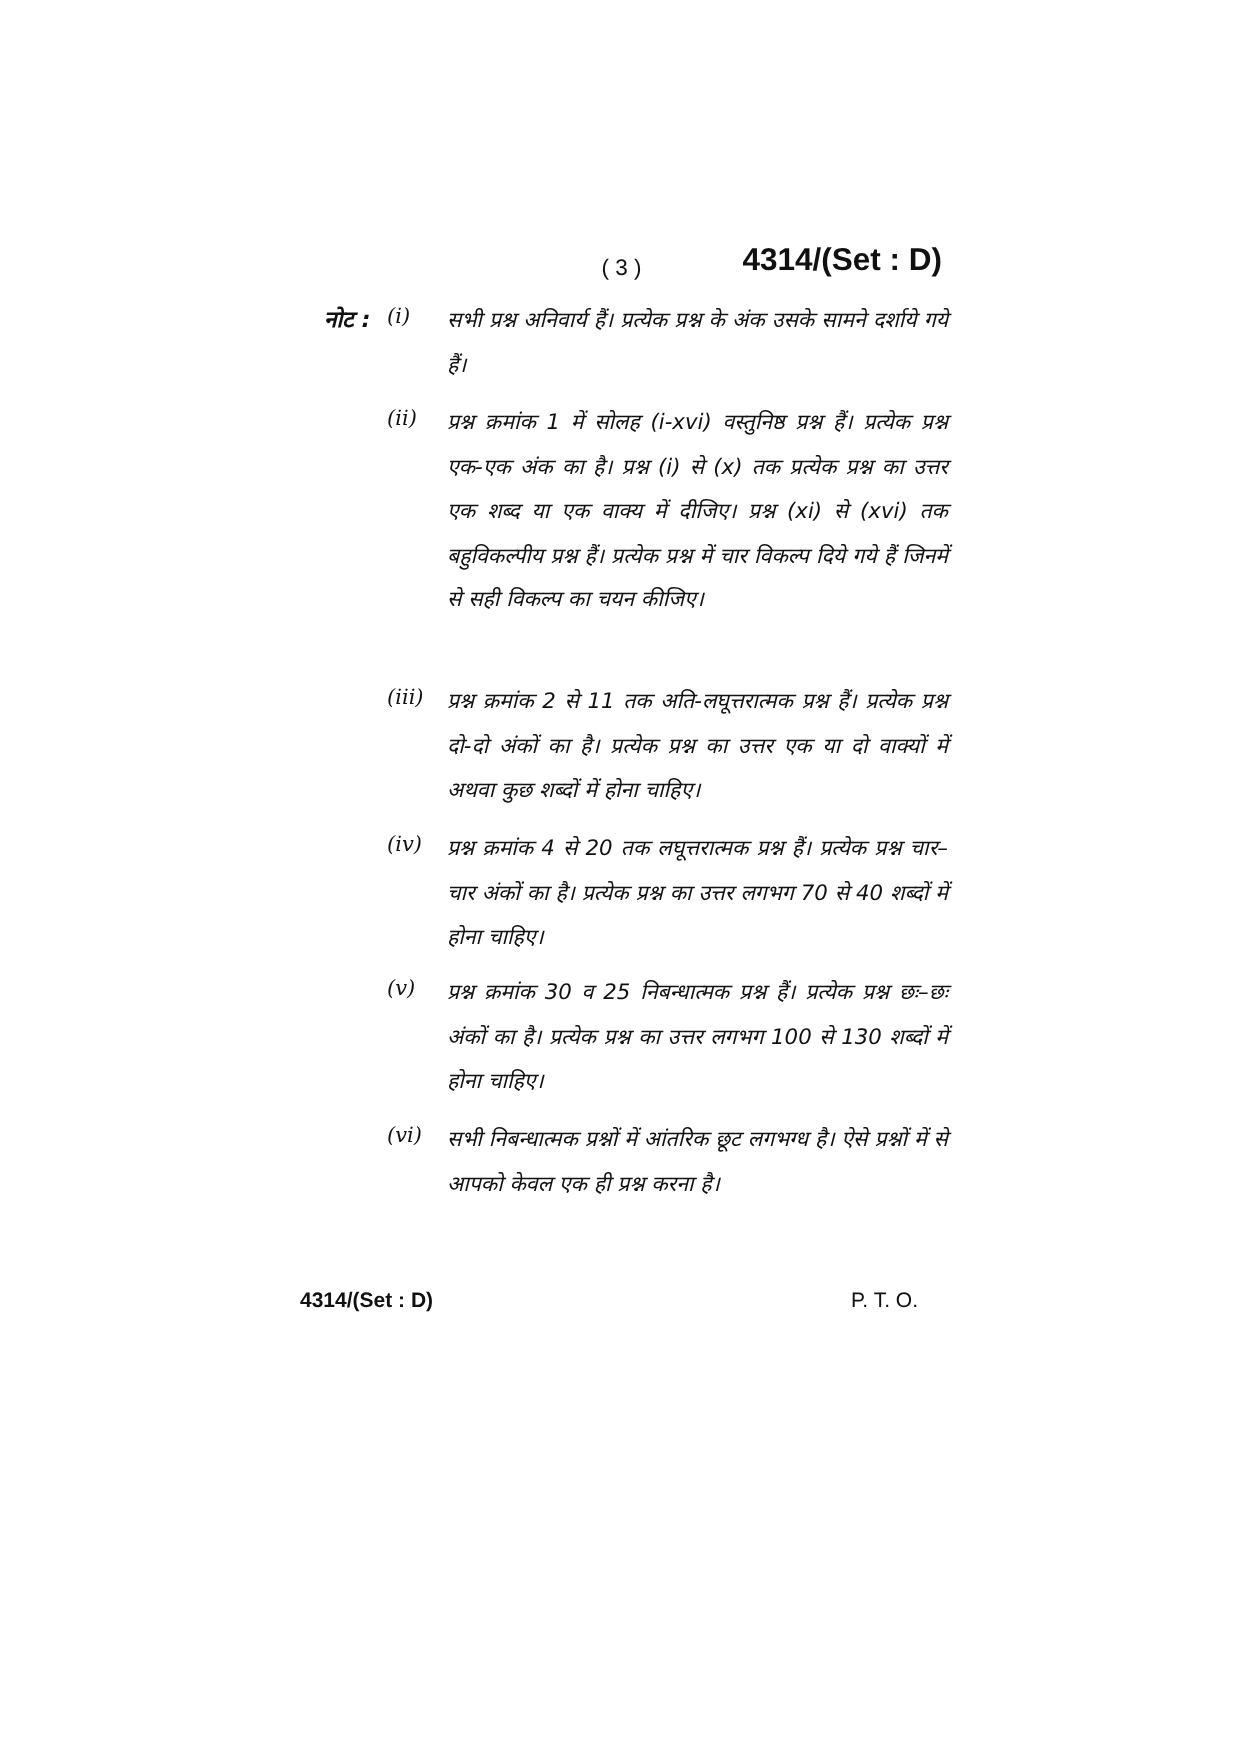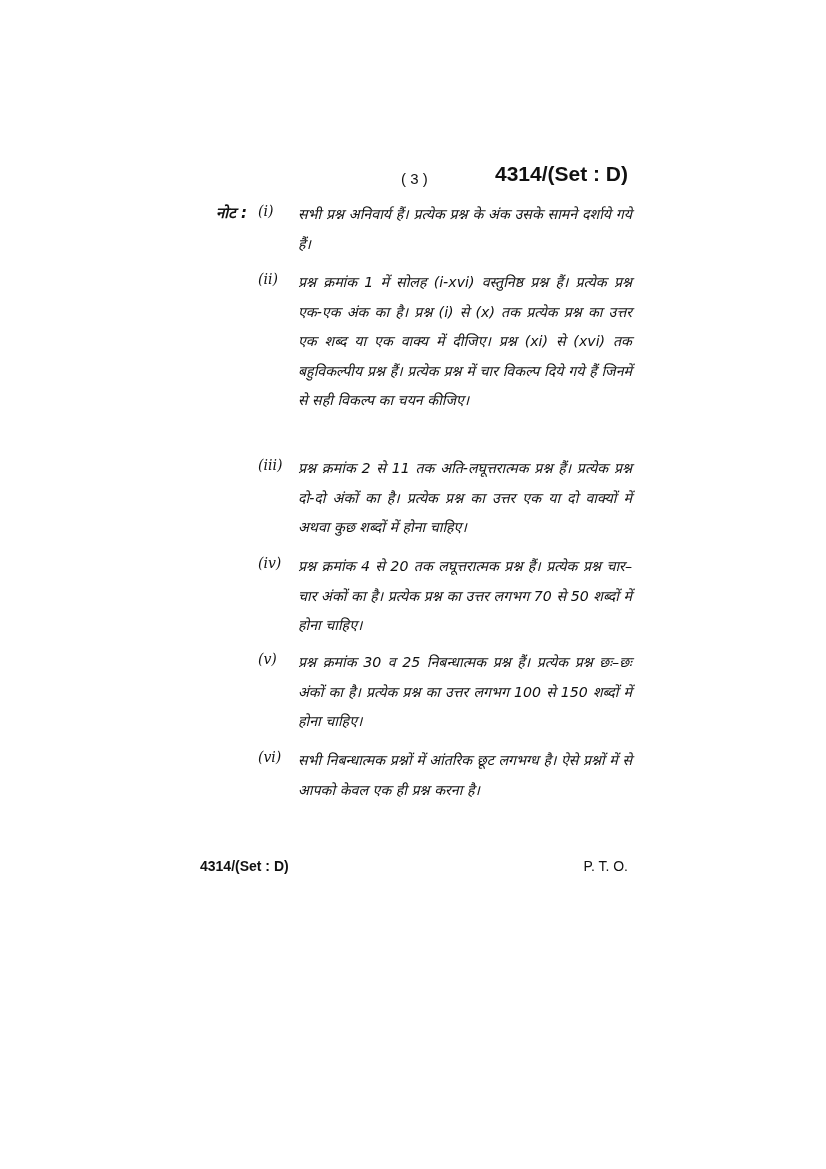--- a/index.html
+++ b/index.html
@@ -87,21 +87,21 @@
       font-size: 14px;
     }
     .footer-code {
       position: absolute;
       left: 0;
       top: 0;
       font-weight: bold;
     }
     .footer-pto {
       position: absolute;
-      right: 2px;
+      right: 18px;
       top: 0;
     }
   </style>
 </head>
 <body>
 
 <div class="page-header">
   <span class="page-number">( 3 )</span>
   <span class="paper-code">4314/(Set : D)</span>
 </div>
@@ -119,26 +119,26 @@
     <div class="note-text"><span>प्रश्न क्रमांक </span><b>1</b><span>  में </span><b>सोलह</b><span> (i-xvi) वस्तुनिष्ठ प्रश्न हैं। प्रत्येक प्रश्न एक-एक अंक का है। प्रश्न (i) से (x) तक प्रत्येक प्रश्न का उत्तर </span><b>एक शब्द</b><span> या </span><b>एक वाक्य</b><span> में दीजिए। प्रश्न (xi) से (xvi) तक बहुविकल्पीय प्रश्न हैं। प्रत्येक प्रश्न में चार विकल्प दिये गये हैं जिनमें से </span><b>सही</b><span> विकल्प का चयन कीजिए।</span></div>
   </div>
 
   <div class="note-item" style="top:254px;">
     <span class="note-roman">(iii)</span>
     <div class="note-text"><span>प्रश्न क्रमांक </span><b>2</b><span>  से </span><b>11</b><span>  तक अति-लघूत्तरात्मक प्रश्न हैं। प्रत्येक प्रश्न दो-दो अंकों का है। प्रत्येक प्रश्न का उत्तर </span><b>एक या दो</b><span> वाक्यों में अथवा </span><b>कुछ शब्दों</b><span> में होना चाहिए।</span></div>
   </div>
 
   <div class="note-item" style="top:352px;">
     <span class="note-roman">(iv)</span>
-    <div class="note-text"><span>प्रश्न क्रमांक </span><b>4</b><span> से </span><b>20</b><span> तक लघूत्तरात्मक प्रश्न हैं। प्रत्येक प्रश्न चार–चार अंकों का है। प्रत्येक प्रश्न का उत्तर लगभग </span><b>70</b><span> से </span><b>50</b><span> शब्दों में होना चाहिए।</span></div>
+    <div class="note-text"><span>प्रश्न क्रमांक </span><b>4</b><span> से </span><b>20</b><span> तक लघूत्तरात्मक प्रश्न हैं। प्रत्येक प्रश्न चार–चार अंकों का है। प्रत्येक प्रश्न का उत्तर लगभग </span><b>70</b><span> से </span><b>40</b><span> शब्दों में होना चाहिए।</span></div>
   </div>
 
   <div class="note-item" style="top:448px;">
     <span class="note-roman">(v)</span>
-    <div class="note-text"><span>प्रश्न क्रमांक </span><b>30</b><span> व </span><b>25</b><span> निबन्धात्मक प्रश्न हैं। प्रत्येक प्रश्न छः–छः अंकों का है। प्रत्येक प्रश्न का उत्तर लगभग </span><b>100</b><span> से </span><b>150</b><span> शब्दों में होना चाहिए।</span></div>
+    <div class="note-text"><span>प्रश्न क्रमांक </span><b>30</b><span> व </span><b>25</b><span> निबन्धात्मक प्रश्न हैं। प्रत्येक प्रश्न छः–छः अंकों का है। प्रत्येक प्रश्न का उत्तर लगभग </span><b>100</b><span> से </span><b>130</b><span> शब्दों में होना चाहिए।</span></div>
   </div>
 
   <div class="note-item" style="top:546px;">
     <span class="note-roman">(vi)</span>
     <div class="note-text"><span>सभी निबन्धात्मक प्रश्नों में आंतरिक छूट लगभग्ध है। ऐसे प्रश्नों में से आपको केवल </span><b>एक</b><span> ही प्रश्न करना है।</span></div>
   </div>
 </div>
 
 <div class="page-footer">
   <span class="footer-code">4314/(Set : D)</span>

